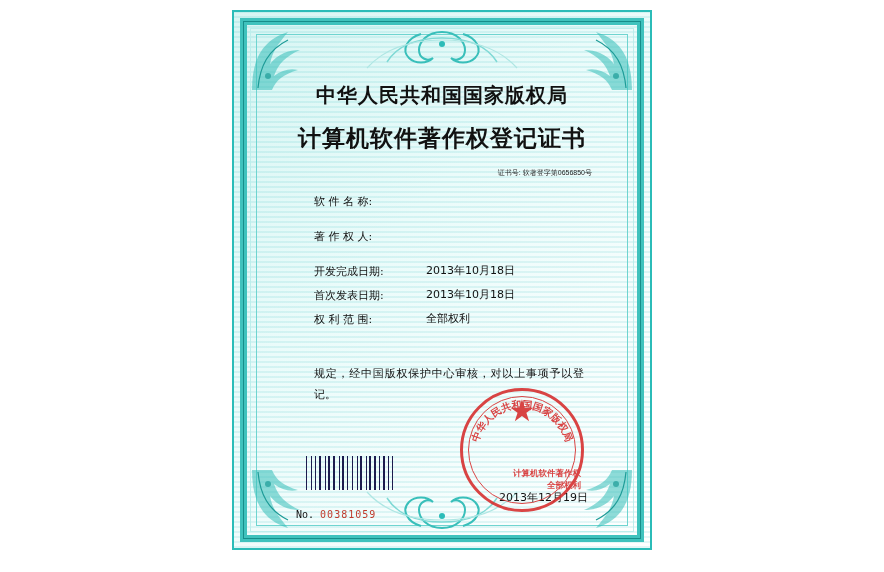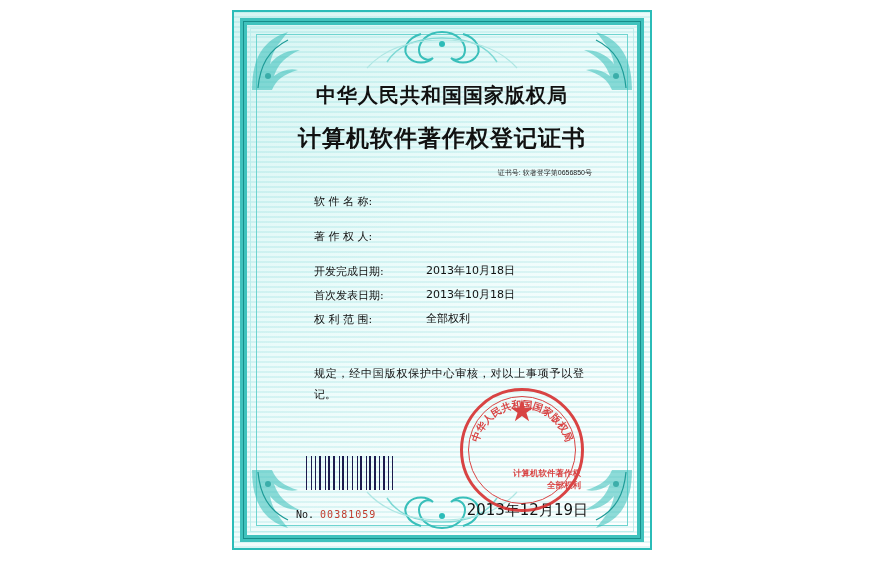--- a/index.html
+++ b/index.html
@@ -202,22 +202,22 @@
     font-size: 10px;
     color: #111111;
     font-family: "DejaVu Sans Mono", monospace;
   }
   .serial .no-prefix { color: #111111; text-align: right; }
   .serial .no-value { color: #c0392b; letter-spacing: 1px; }
 
   .issue-date {
     position: absolute;
     right: 62px;
-    bottom: 28px;
-    font-size: 15px;
+    bottom: 43px;
+    font-size: 11px;
     color: #111111;
     font-family: "DejaVu Sans", sans-serif;
     text-align: center;
   }
 
   
   .seal {
     position: absolute;
     right: 66px;
     bottom: 36px;

